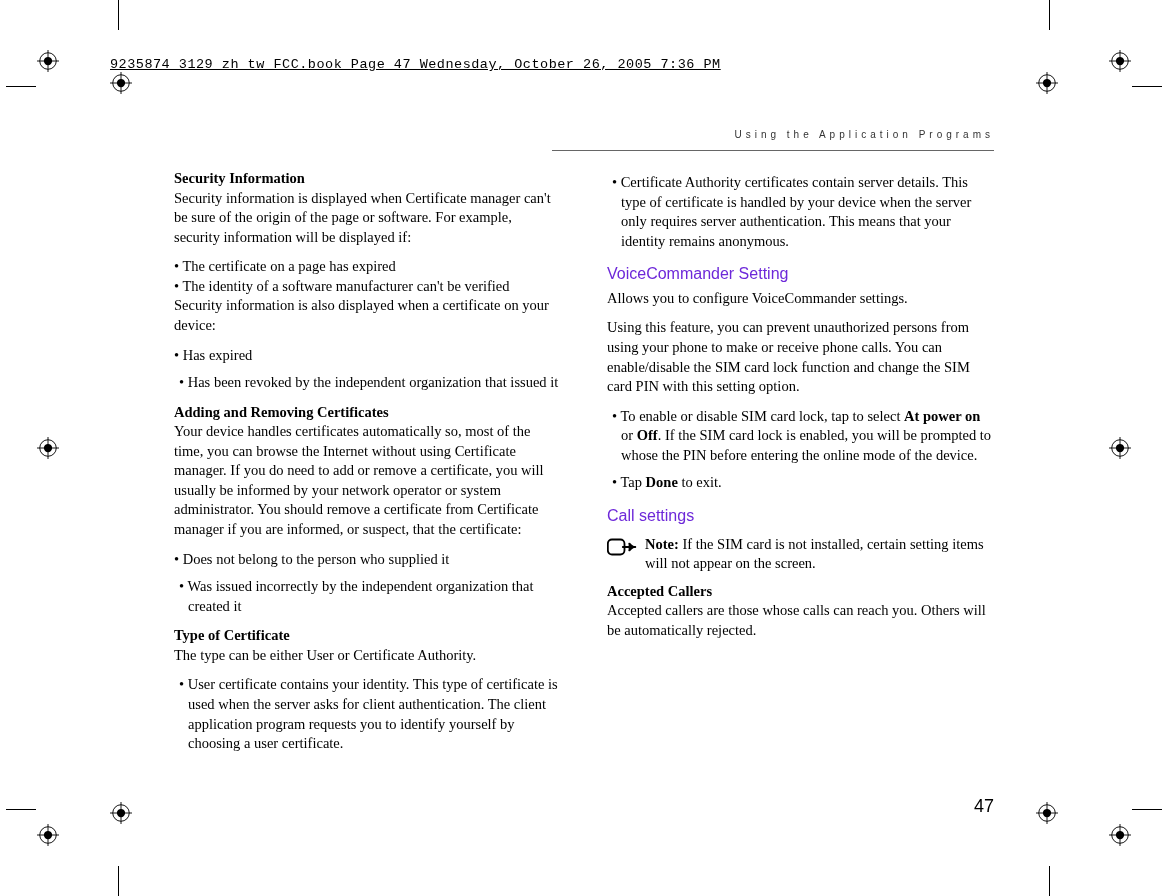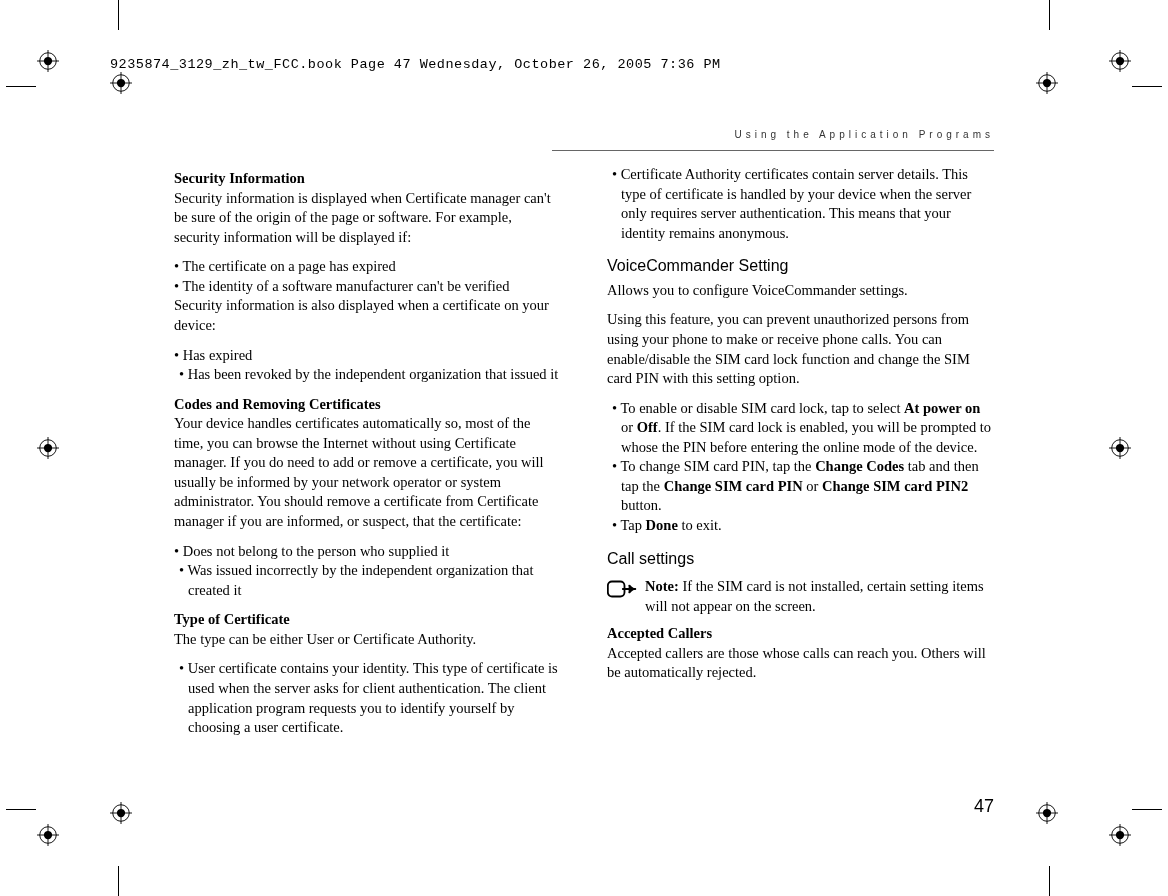--- a/index.html
+++ b/index.html
@@ -64,20 +64,21 @@
     .crop-br .v { right: 18px; bottom: -26px; }
     .crop-br .dot { right: 10px; bottom: 46px; }
 
     .header-text {
       position: absolute;
       top: 56px;
       left: 110px;
       font-family: 'Courier New', monospace;
       font-size: 13.5px;
       letter-spacing: 0.5px;
+      text-decoration: underline;
     }
 
     .page-header {
       position: absolute;
       top: 128px;
       right: 174px;
       font-family: Arial, Helvetica, sans-serif;
       font-size: 10px;
       letter-spacing: 4px;
       color: #333;
@@ -107,24 +108,25 @@
     .subhead {
       font-weight: bold;
       margin-top: 4px;
     }
     .para {
       margin-bottom: 10px;
     }
     .bullet {
       padding-left: 14px;
       text-indent: -9px;
+      margin-top: 8px;
     }
     .section-title {
       font-family: Arial, Helvetica, sans-serif;
-      color: #000000;
+      color: #6d28d9;
       font-size: 16px;
       margin-top: 12px;
       margin-bottom: 4px;
     }
     .bold {
       font-weight: bold;
     }
     .note-row {
       display: flex;
       align-items: flex-start;
@@ -238,40 +240,39 @@
 <div class="content">
   <div class="col">
     <div class="subhead">Security Information</div>
     <div class="para">Security information is displayed when Certificate manager can't be sure of the origin of the page or software. For example, security information will be displayed if:</div>
     <div>• The certificate on a page has expired</div>
     <div>• The identity of a software manufacturer can't be verified</div>
     <div class="para">Security information is also displayed when a certificate on your device:</div>
     <div>• Has expired</div>
     <div class="bullet para">• Has been revoked by the independent organization that issued it</div>
 
-    <div class="subhead">Codes and Removing Certificates</div>
+    <div class="subhead">Adding and Removing Certificates</div>
     <div class="para">Your device handles certificates automatically so, most of the time, you can browse the Internet without using Certificate manager. If you do need to add or remove a certificate, you will usually be informed by your network operator or system administrator. You should remove a certificate from Certificate manager if you are informed, or suspect, that the certificate:</div>
     <div>• Does not belong to the person who supplied it</div>
     <div class="bullet para">• Was issued incorrectly by the independent organization that created it</div>
 
     <div class="subhead">Type of Certificate</div>
     <div class="para">The type can be either User or Certificate Authority.</div>
     <div class="bullet">• User certificate contains your identity. This type of certificate is used when the server asks for client authentication. The client application program requests you to identify yourself by choosing a user certificate.</div>
   </div>
 
   <div class="col">
     <div class="bullet para">• Certificate Authority certificates contain server details. This type of certificate is handled by your device when the server only requires server authentication. This means that your identity remains anonymous.</div>
 
     <div class="section-title">VoiceCommander Setting</div>
     <div class="para">Allows you to configure VoiceCommander settings.</div>
 
     <div class="para">Using this feature, you can prevent unauthorized persons from using your phone to make or receive phone calls. You can enable/disable the SIM card lock function and change the SIM card PIN with this setting option.</div>
 
     <div class="bullet"><span>• To enable or disable SIM card lock, tap to select </span><span class="bold">At power on</span><span> or </span><span class="bold">Off</span><span>. If the SIM card lock is enabled, you will be prompted to whose the PIN before entering the online mode of the device.</span></div>
-    <div class="bullet"><span>• To change SIM card PIN, tap the </span><span class="bold">Change Codes</span><span> tab and then tap the </span><span class="bold">Change SIM card PIN</span><span> or </span><span class="bold">Change SIM card PIN2</span><span> button.</span></div>
     <div class="bullet para"><span>• Tap </span><span class="bold">Done</span><span> to exit.</span></div>
 
     <div class="section-title">Call settings</div>
 
     <div class="note-row">
       <div class="note-icon">
         <svg viewBox="0 0 36 28">
             <rect x="1" y="3" width="20" height="18" rx="5" ry="5" fill="none" stroke="#000" stroke-width="2.2"></rect>
             <path d="M19 12 L30 12 L27 8 M30 12 L27 16 M30 12 L34 12" fill="none" stroke="#000" stroke-width="2.2" stroke-linecap="round" stroke-linejoin="round"></path>
             <path d="M26 7 L34 12 L26 17 Z" fill="#000"></path>

